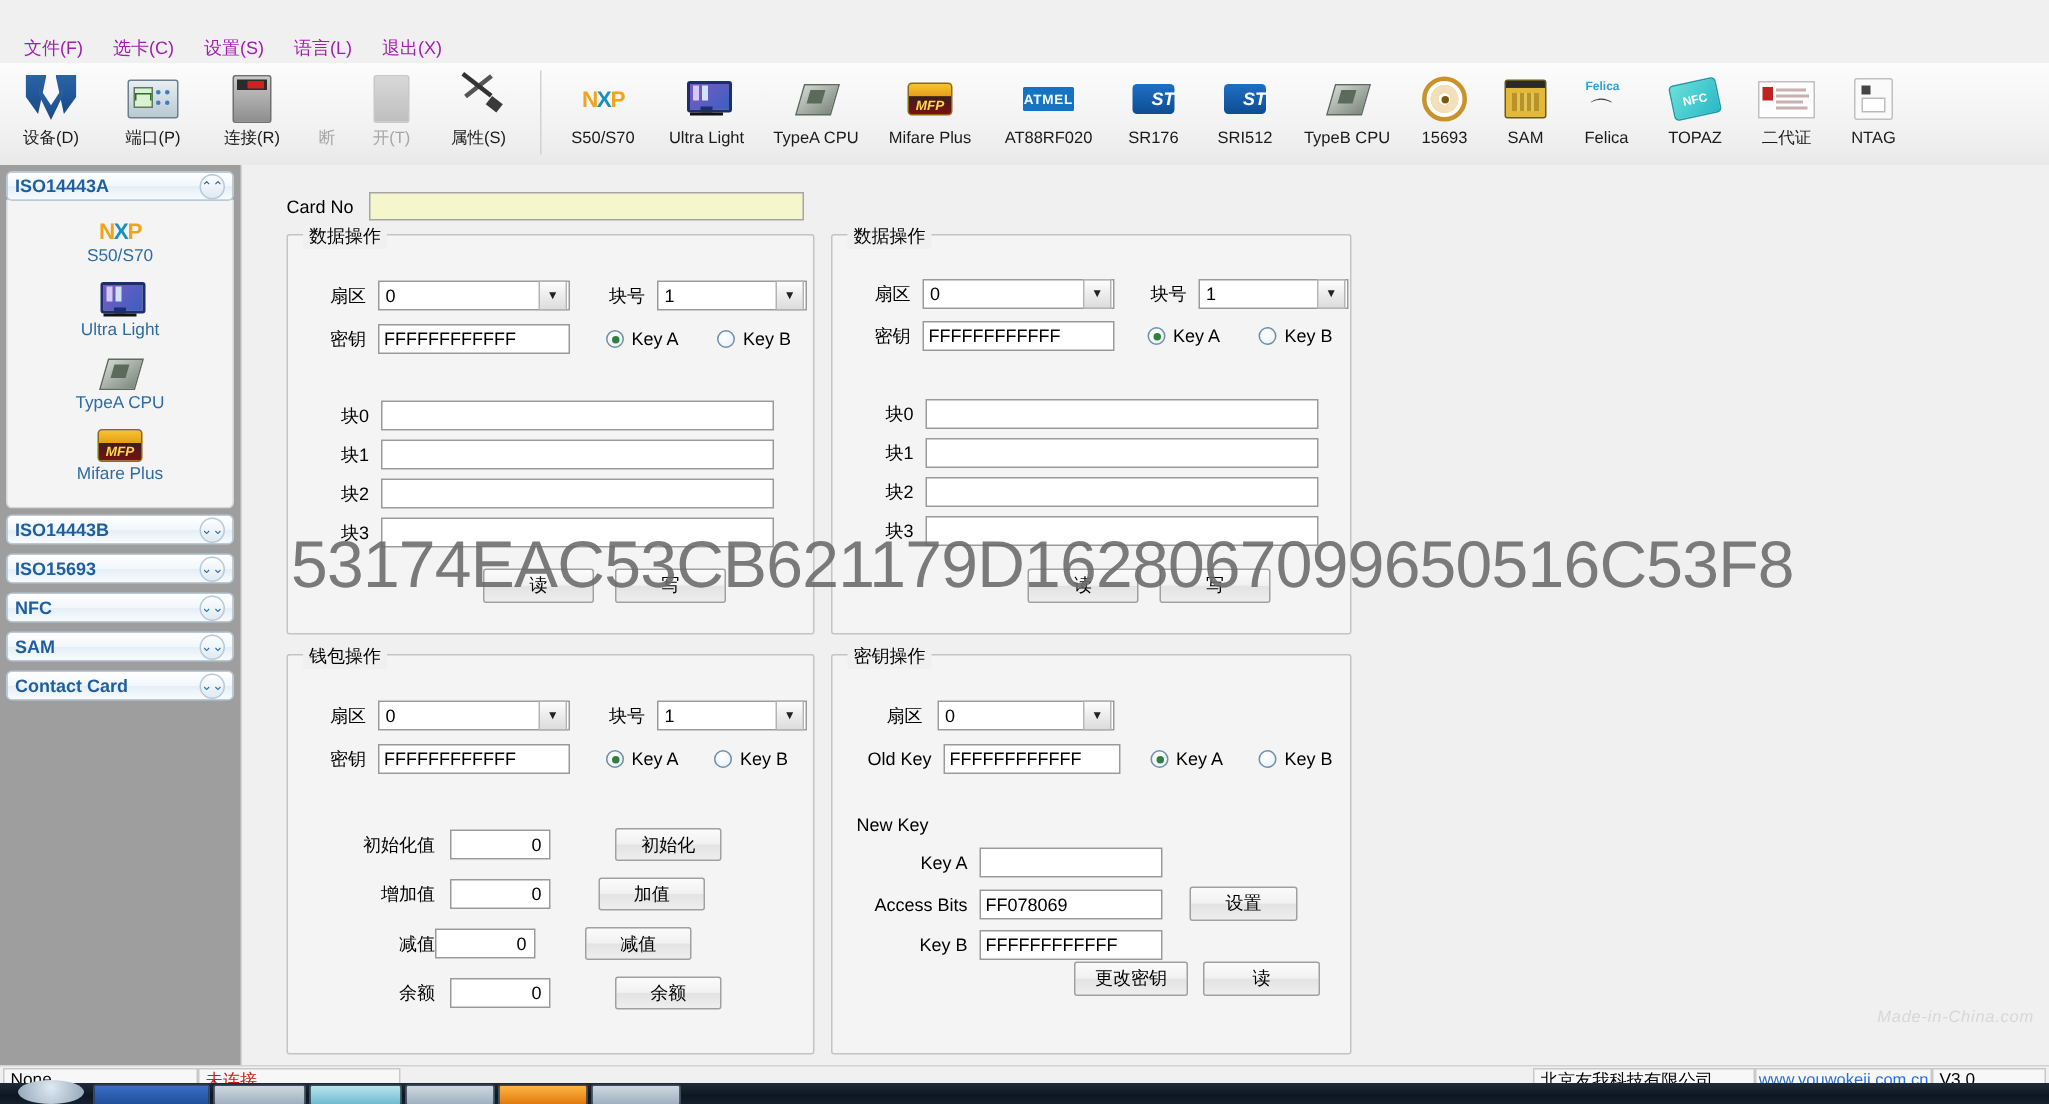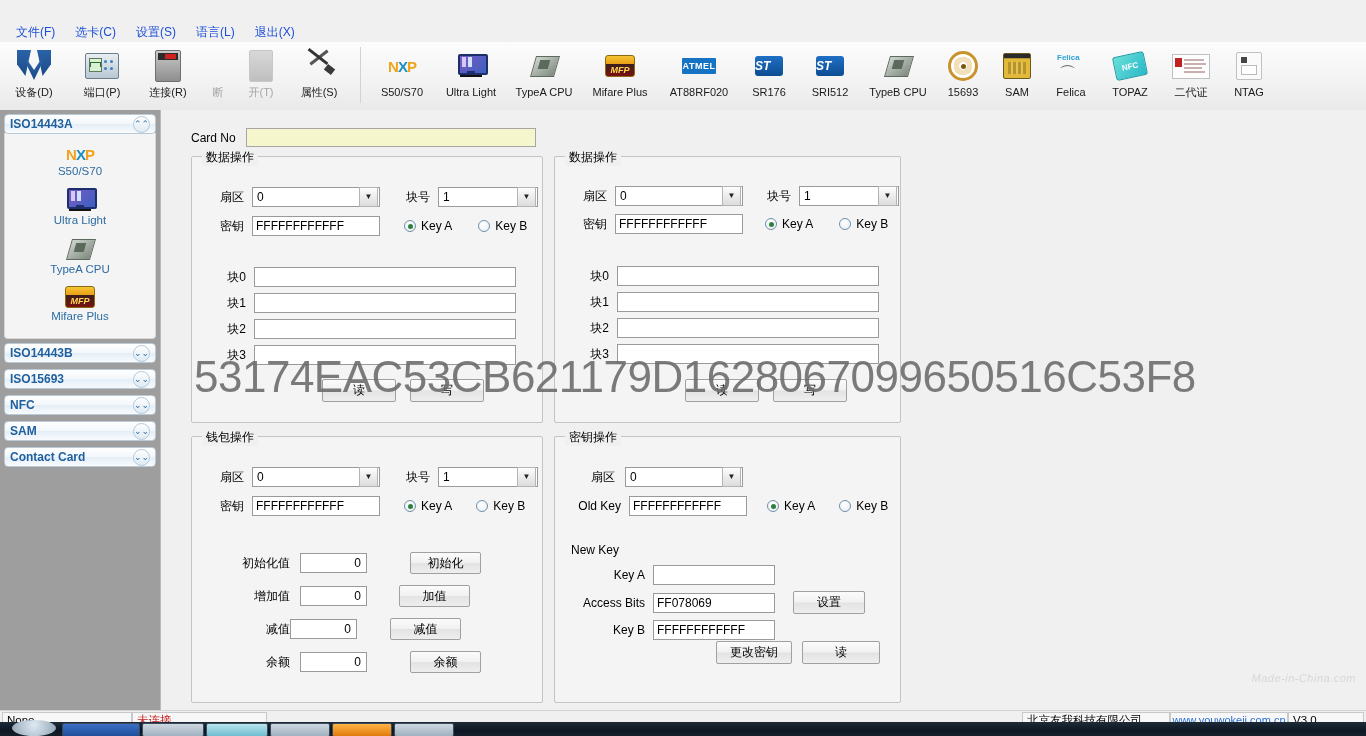--- a/index.html
+++ b/index.html
@@ -53,21 +53,21 @@
     color:#eef4f8;font-size:11px;line-height:1;
   }
   .winbtn.close{background:linear-gradient(180deg,#8a97a3,#55626e);width:30px;}
 
   
   .menubar{
     position:absolute;left:0;top:22px;width:1366px;height:20px;
     background:#f0f0f0;border-bottom:1px solid #dcdcdc;
     display:flex;align-items:center;padding-left:6px;
   }
-  .menubar .mi{padding:2px 10px;font-size:12px;color:#1d4ed8;cursor:default;white-space:nowrap;}
+  .menubar .mi{padding:2px 10px;font-size:12px;color:#a21caf;cursor:default;white-space:nowrap;}
 
   
   .toolbar{
     position:absolute;left:0;top:42px;width:1366px;height:68px;
     background:linear-gradient(180deg,#fcfcfc 0%,#f2f2f2 60%,#e8e8e8 100%);
     border-bottom:1px solid #c8c8c8;
     display:flex;align-items:flex-start;padding-top:3px;
   }
   .tbtn{
     width:auto;min-width:34px;height:62px;
@@ -121,21 +121,21 @@
     background:linear-gradient(135deg,#cfd4cf,#7e8a7e);transform:skewX(-16deg);border:1px solid #5f6a5f;}
   .ic-cpu .die{position:absolute;left:9px;top:6px;width:10px;height:9px;background:#5c6a5c;transform:skewX(-16deg);}
   .ic-mfp{width:28px;height:20px;border-radius:3px;
     background:linear-gradient(180deg,#f6c432 0%,#e8a016 40%,#3b1f1f 42%,#7a1010 100%);
     border:1px solid #8a6a12;display:flex;align-items:flex-end;justify-content:center;}
   .ic-mfp span{font-size:9px;font-weight:bold;color:#ffd84d;line-height:11px;font-style:italic;}
   .ic-atmel{width:34px;height:16px;background:#1573c4;border-radius:1px;
     display:flex;align-items:center;justify-content:center;}
   .ic-atmel span{font-size:9px;font-weight:bold;color:#fff;letter-spacing:.5px;}
   .ic-st{width:28px;height:20px;background:linear-gradient(180deg,#1e6fc4,#0d4d92);border-radius:3px;
-    display:flex;align-items:center;justify-content:flex-start;}
+    display:flex;align-items:center;justify-content:flex-end;}
   .ic-st span{font-size:12px;font-weight:bold;color:#fff;font-style:italic;}
   .ic-15693{width:24px;height:24px;border-radius:50%;
     border:3px solid #c9922a;background:radial-gradient(circle at 50% 50%,#fff 0 22%,#f2e0bb 23% 55%,#fff 56%);
     display:flex;align-items:center;justify-content:center;}
   .ic-15693 .dot{width:5px;height:5px;border-radius:50%;background:#7b5a10;}
   .ic-sam{width:26px;height:24px;border-radius:2px;border:1px solid #6a5a1a;
     background:linear-gradient(180deg,#2a2a2a 0 18%,#e2b93a 19% 100%);position:relative;}
   .ic-sam .chip{position:absolute;left:4px;top:8px;width:18px;height:12px;
     background:repeating-linear-gradient(90deg,#b8932a 0 3px,#e2c35a 3px 5px);}
   .ic-felica{width:30px;height:26px;position:relative;}

